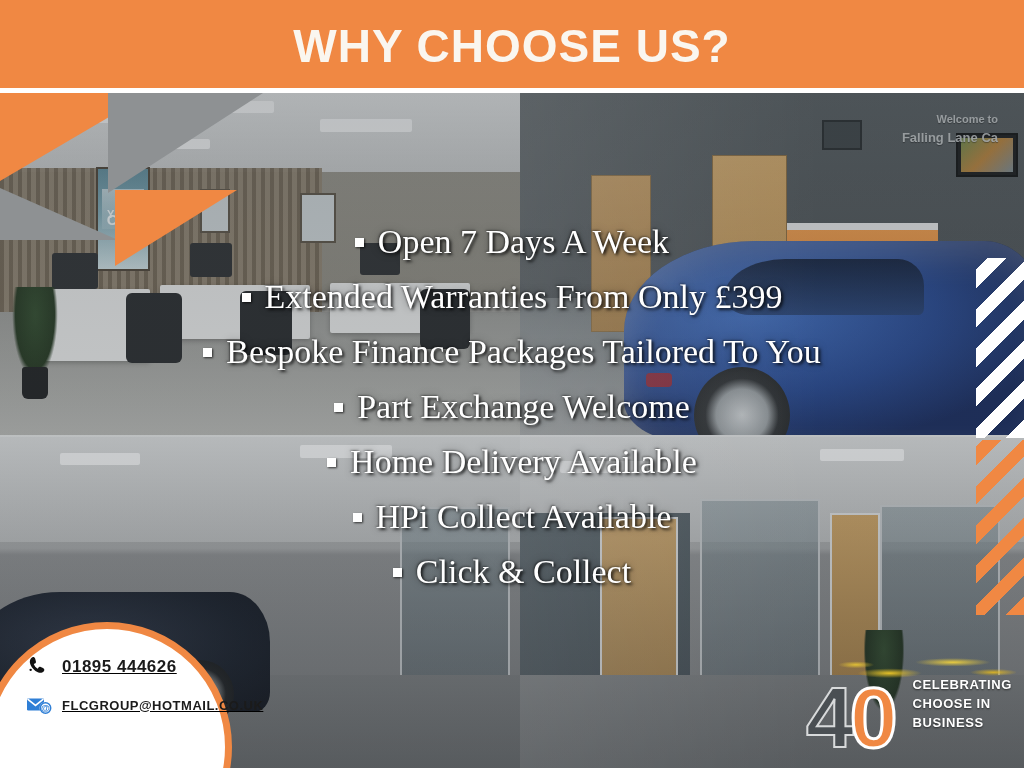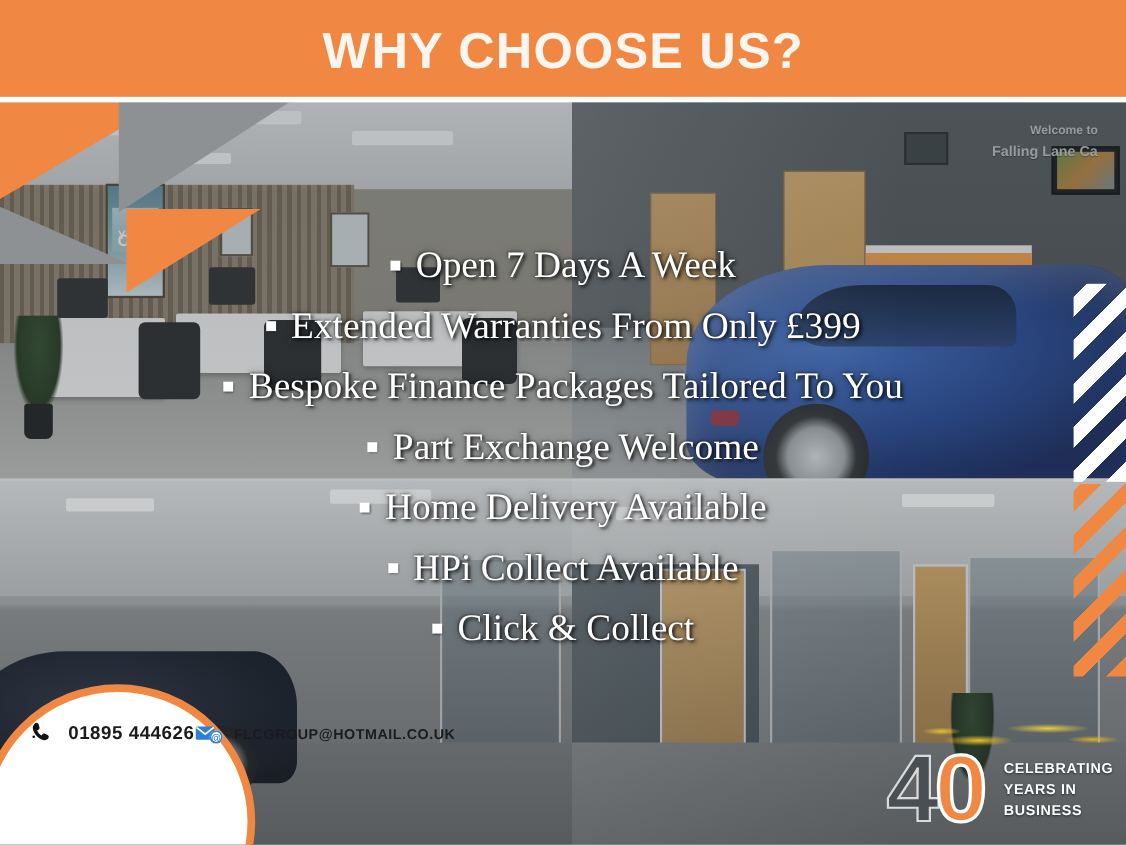--- a/index.html
+++ b/index.html
@@ -303,21 +303,21 @@
     position:absolute; left:-18px; top:622px;
     width:250px; height:250px;
     border-radius:50%;
     background:#ffffff;
     border:7px solid #F08843;
     z-index:45;
   }
   .contact-rows {
     position:absolute; left:26px; top:654px;
     z-index:46;
-    display:flex; 
+    display:flex; flex-direction:column; gap:12px;text-decoration:underline;
   }
   .crow { display:flex; align-items:center; gap:10px; }
   .crow .ctext {
     color:#1b1b1b;
     font-family:"Liberation Sans", sans-serif;
     font-weight:bold;
     letter-spacing:.5px;
     white-space:nowrap;
   }
   .ctext.phone { font-size:17px; }
@@ -350,21 +350,21 @@
   }
   .num40 .d4 {
     color:#4a4f53;
     -webkit-text-stroke:2px #d8dadb;
   }
   .num40 .d0 {
     color:#F08843;
     -webkit-text-stroke:3px #ffffff;
   }
   .badge-text {
-    position:absolute; right:4px; bottom:12px;
+    position:absolute; right:4px; bottom:26px;
     color:#ffffff;
     font-family:"Liberation Sans", sans-serif;
     font-weight:bold;
     font-size:13px;
     line-height:19px;
     letter-spacing:.6px;
     text-align:left;
     text-shadow:0 1px 2px rgba(0,0,0,.6);
     margin-top:48px;
   }
@@ -510,18 +510,18 @@
     </div>
   </div>
 
   <div class="badge40">
     <div class="sparkle"></div>
     <div class="num40">
       <span class="d4">4</span><span class="d0">0</span>
     </div>
     <div class="badge-text">
       <div>CELEBRATING</div>
-      <div>YEARS IN</div>
+      <div>CHOOSE IN</div>
       <div>BUSINESS</div>
     </div>
   </div>
 
 </div>
 
 </body></html>

